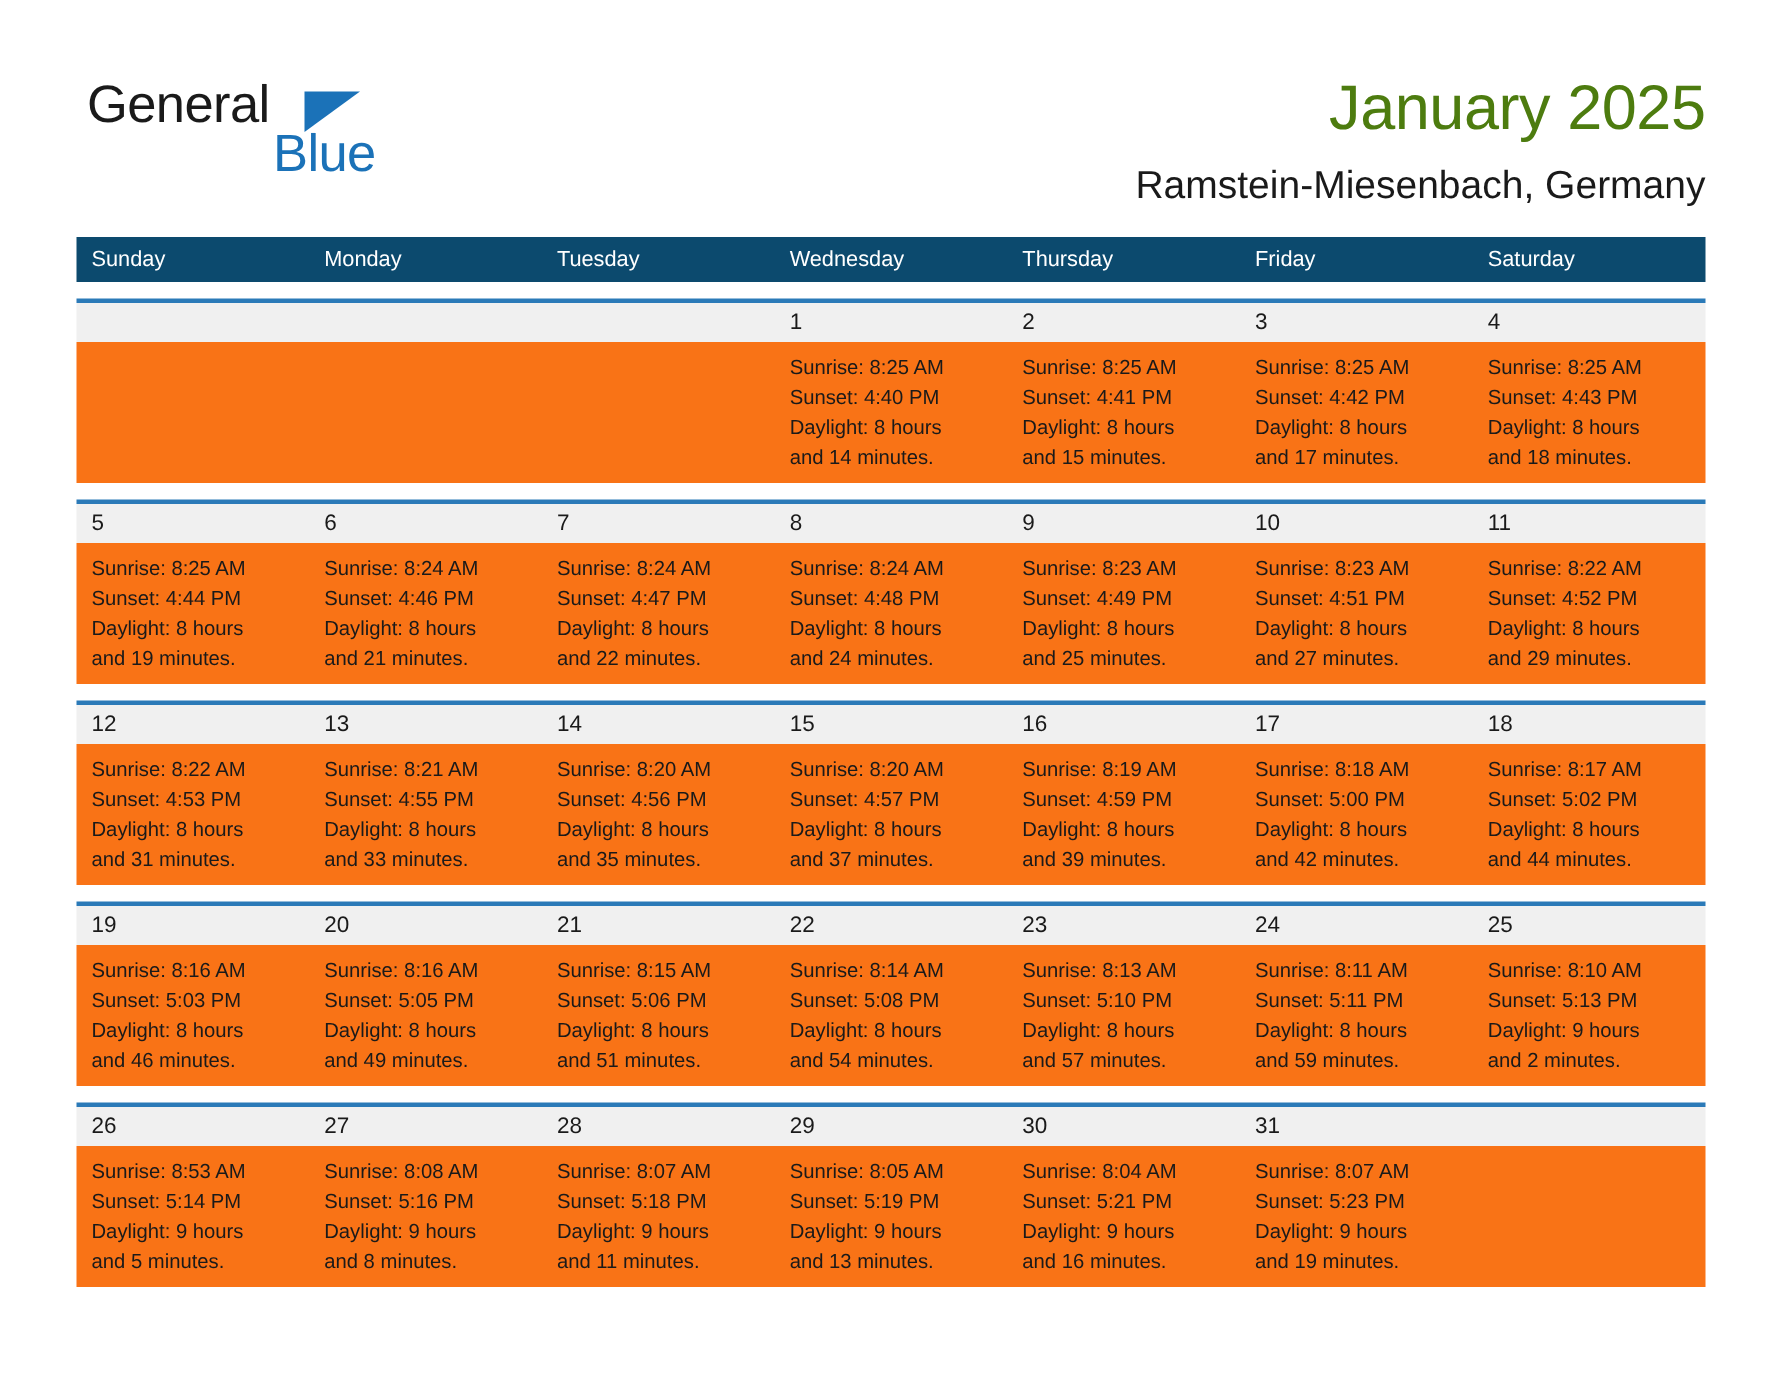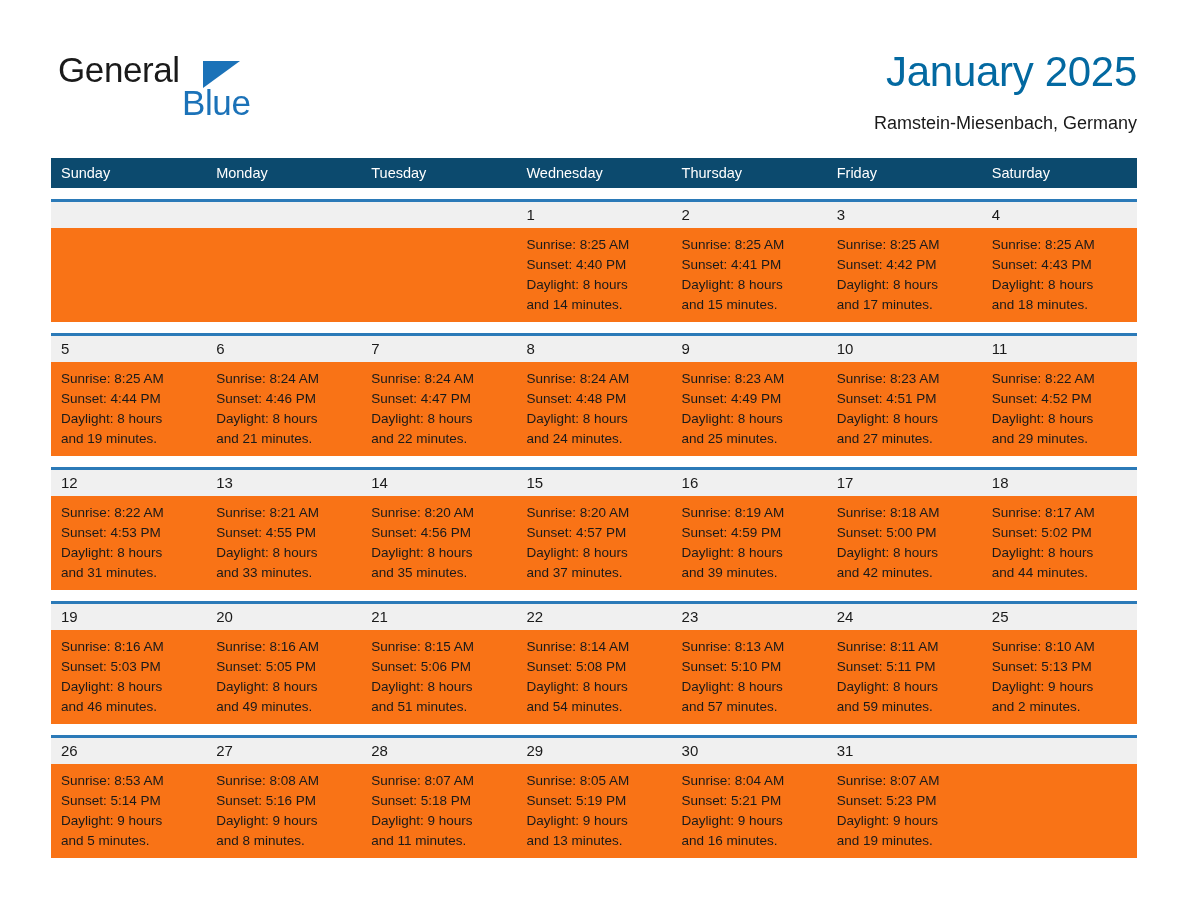--- a/index.html
+++ b/index.html
@@ -65,28 +65,28 @@
     font-family: "Liberation Sans", sans-serif;
   }
   .title-block {
     position: absolute;
     right: 0;
     top: 0;
     text-align: right;
   }
   .cal-title {
     font-size: 42px;
-    color: #0369a1;
+    color: #4d7c0f;
     font-weight: 400;
     line-height: 56px;
     letter-spacing: -0.3px;
     white-space: nowrap;
   }
   .cal-subtitle {
-    font-size: 18px;
+    font-size: 26px;
     color: #1a1a1a;
     font-weight: 400;
     line-height: 30px;
     margin-top: 8px;
     white-space: nowrap;
   }
 
   
   .calendar {
     position: absolute;

